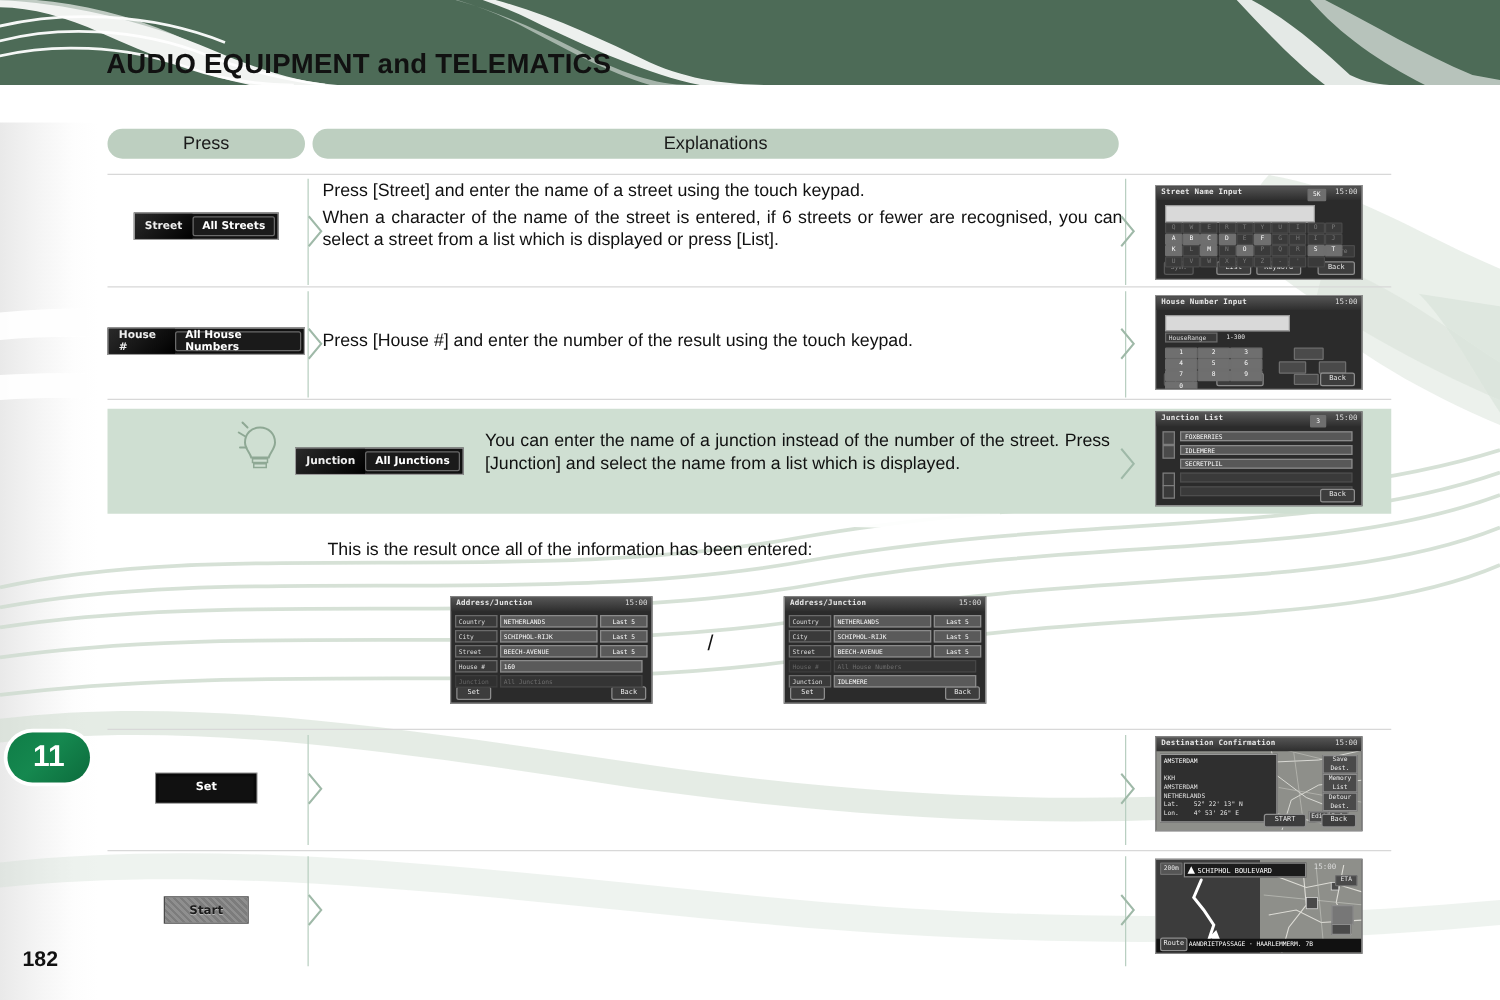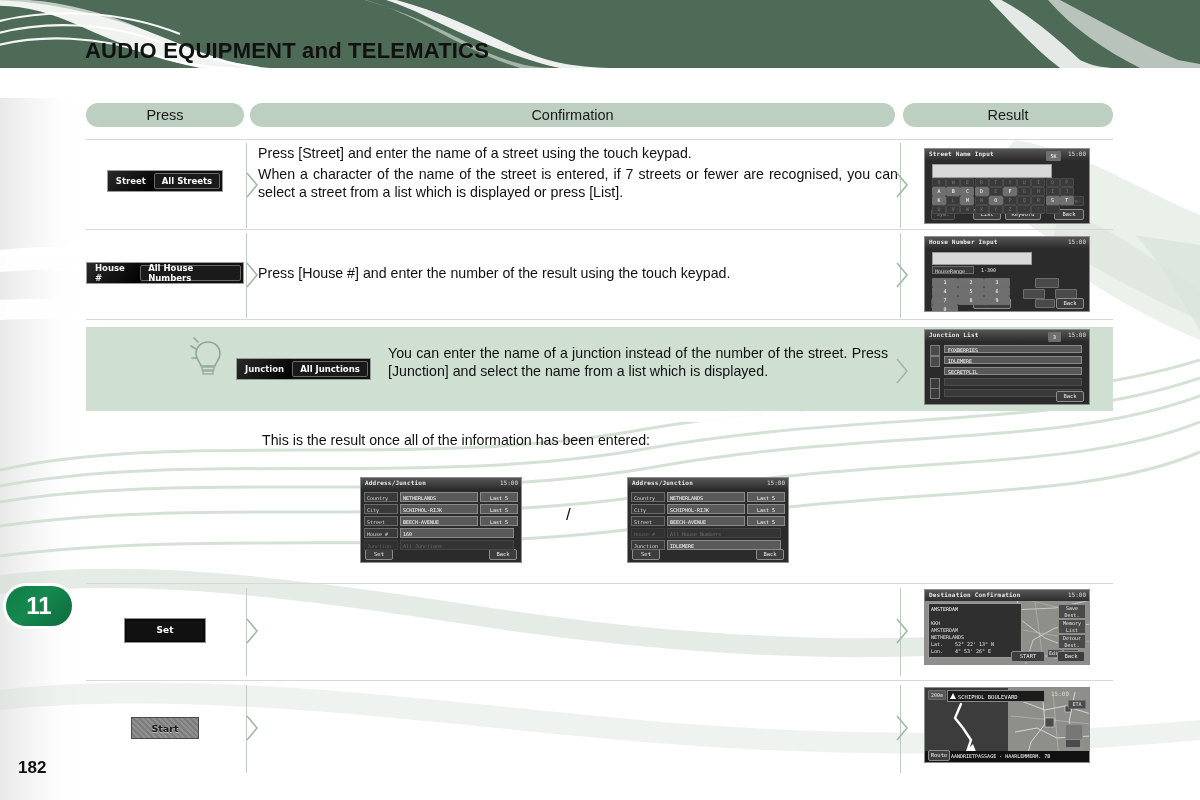--- a/index.html
+++ b/index.html
@@ -178,37 +178,36 @@
         <path d="M980,-10 C1020,6 1052,34 1080,60 C1092,66 1104,68 1116,68 L1060,68 C1034,48 1010,22 980,-10 Z"></path>
         <path d="M1040,-10 C1086,12 1130,40 1178,60 L1200,64 L1200,68 L1140,68 C1100,48 1064,22 1040,-10 Z" opacity="0.7"></path>
       </g>
     </svg>
   </div>
   <div class="subband"></div>
 
   <div class="chapter-title">AUDIO EQUIPMENT and TELEMATICS</div>
 
   <div class="pill press">Press</div>
-  <div class="pill expl">Confirmation</div>
-  <div class="pill result">Result</div>
+  <div class="pill expl">Explanations</div>
 
   <div class="rowline" style="top:139px"></div>
   <div class="vline" style="left:246px;top:143px;height:85px"></div>
   <div class="vline" style="left:900px;top:143px;height:85px"></div>
 
   <div class="row" style="top:142px;height:86px">
     <div class="cell-press" style="top:24px;height:30px">
       <div class="tbtn">
         <span class="l">Street</span>
         <span class="r">All Streets</span>
       </div>
     </div>
     <div class="cell-expl" style="top:2px">
       <p>Press [Street] and enter the name of a street using the touch keypad.</p>
-      <p class="just" style="margin-top:3px">When a character of the name of the street is entered, if 7 streets or fewer are recognised, you can select a street from a list which is displayed or press [List].</p>
+      <p class="just" style="margin-top:3px">When a character of the name of the street is entered, if 6 streets or fewer are recognised, you can select a street from a list which is displayed or press [List].</p>
     </div>
     <div class="cell-result" style="top:6px">
 
       <div class="nav" style="width:166px;height:76px">
         <div class="bar"></div>
         <div class="bartitle">Street Name Input</div>
         <div class="key lit" style="right:28px;top:1.5px;width:13px;height:8px;line-height:8px;">5K</div>
         <div class="clock">15:00</div>
         <div class="inputbox" style="left:7px;top:15px;width:118px;height:12px"></div>
 

